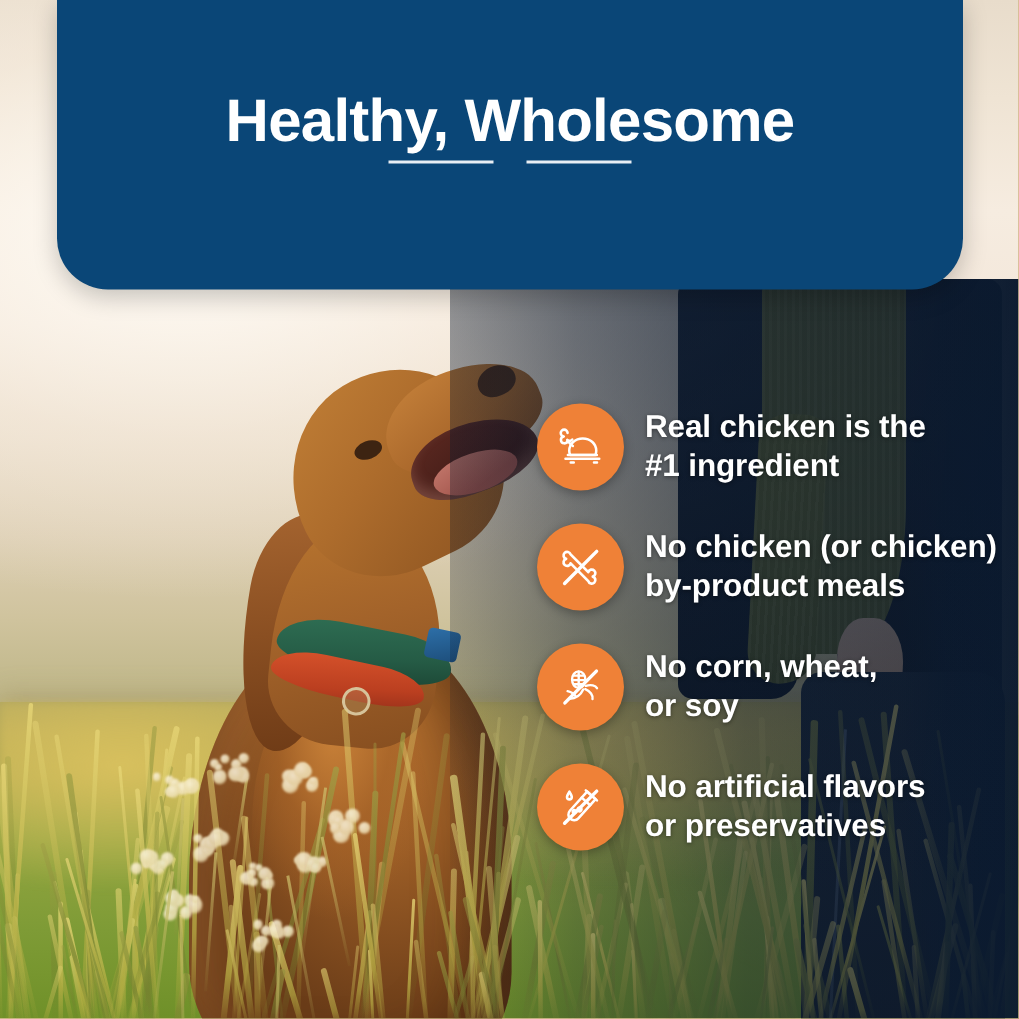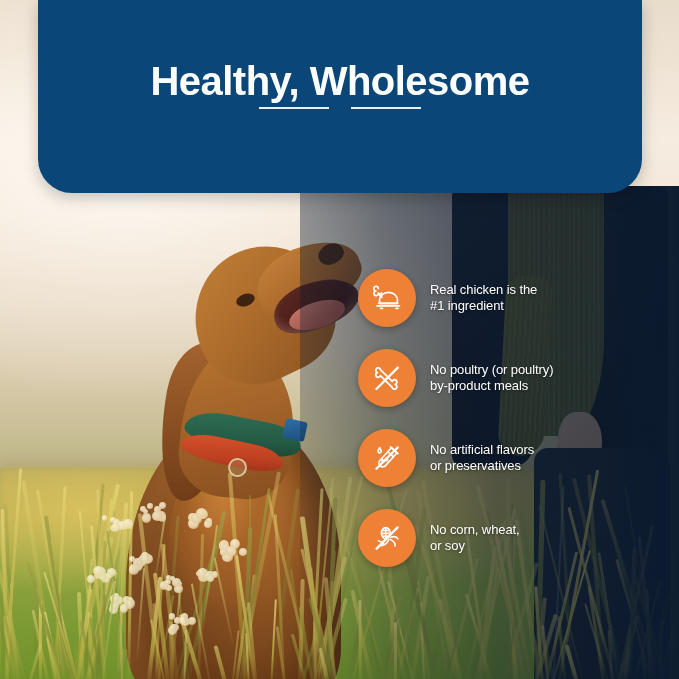--- a/index.html
+++ b/index.html
@@ -361,22 +361,22 @@
     background: #ef8137;
     box-shadow: 0 2px 7px rgba(0,0,0,0.30);
     display: flex;
     align-items: center;
     justify-content: center;
     position: relative;
   }
   .badge svg { display: block; }
   .feature-text {
     color: #ffffff;
-    font-size: 13px;
-    font-weight: normal;
+    font-size: 21px;
+    font-weight: bold;
     line-height: 1.25;
     letter-spacing: -0.1px;
     text-shadow: 0 1px 3px rgba(0,0,0,0.45);
     white-space: pre-line;
   }
 </style>
 </head>
 <body>
 
 <div class="canvas">
@@ -772,49 +772,49 @@
 #1 ingredient</span>
     </div>
 
     <div class="feature">
       <span class="badge">
         <svg width="36" height="36" viewBox="0 0 36 36" fill="none" stroke="#ffffff" stroke-width="1.8" stroke-linecap="round" stroke-linejoin="round">
           <path d="M11.4 9.6a2.4 2.4 0 1 0-3 3 2.4 2.4 0 1 0 3 3l11.8 11.8a2.4 2.4 0 1 0 3-3 2.4 2.4 0 1 0-3-3z"></path>
           <path d="M28.8 7.6L7.4 29" stroke-width="2.3"></path>
         </svg>
       </span>
-      <span class="feature-text">No poultry (or poultry)
+      <span class="feature-text">No chicken (or chicken)
 by-product meals</span>
+    </div>
+
+    <div class="feature">
+      <span class="badge">
+        <svg width="36" height="36" viewBox="0 0 36 36" fill="none" stroke="#ffffff" stroke-width="1.6" stroke-linecap="round" stroke-linejoin="round">
+          <path d="M16.8 7.6c2.6 0 4.4 2.3 4.4 5.4s-1.8 5.6-4.4 5.6-4.4-2.5-4.4-5.6 1.8-5.4 4.4-5.4z"></path>
+          <path d="M16.8 7.8v10.6M13.6 10.4h6.4M13.4 13.4h6.8M13.8 16.2h6"></path>
+          <path d="M21.6 17.2c3.4-1 6.4-.2 7.4 1.6M21.2 19.4c3.4 1.4 5.2 4.2 4.8 6.6"></path>
+          <path d="M19.8 19.6c-1.6 3.6-5 6-9.2 6.2M9.4 20.8c2.6.6 4.6 2 5.6 3.8"></path>
+          <path d="M28.6 7.4L7.6 28.6" stroke-width="2.3"></path>
+        </svg>
+      </span>
+      <span class="feature-text">No corn, wheat,
+or soy</span>
     </div>
 
     <div class="feature">
       <span class="badge">
         <svg width="36" height="36" viewBox="0 0 36 36" fill="none" stroke="#ffffff" stroke-width="1.7" stroke-linecap="round" stroke-linejoin="round">
           <g transform="rotate(42 18 18)">
             <path d="M14.4 7.4h7.6v17.2a3.8 3.8 0 0 1-7.6 0z"></path>
             <path d="M13.2 7.4h10M14.4 12.8h7.6"></path>
             <circle cx="18.6" cy="19.6" r="1.2"></circle>
             <circle cx="17" cy="23" r="1"></circle>
           </g>
           <path d="M10.6 7.8c1 1.6 1.6 2.7 1.6 3.5a1.6 1.6 0 1 1-3.2 0c0-.8.6-1.9 1.6-3.5z"></path>
           <path d="M28.8 7.4L7.4 28.8" stroke-width="2.3"></path>
         </svg>
       </span>
       <span class="feature-text">No artificial flavors
 or preservatives</span>
     </div>
 
-    <div class="feature">
-      <span class="badge">
-        <svg width="36" height="36" viewBox="0 0 36 36" fill="none" stroke="#ffffff" stroke-width="1.6" stroke-linecap="round" stroke-linejoin="round">
-          <path d="M16.8 7.6c2.6 0 4.4 2.3 4.4 5.4s-1.8 5.6-4.4 5.6-4.4-2.5-4.4-5.6 1.8-5.4 4.4-5.4z"></path>
-          <path d="M16.8 7.8v10.6M13.6 10.4h6.4M13.4 13.4h6.8M13.8 16.2h6"></path>
-          <path d="M21.6 17.2c3.4-1 6.4-.2 7.4 1.6M21.2 19.4c3.4 1.4 5.2 4.2 4.8 6.6"></path>
-          <path d="M19.8 19.6c-1.6 3.6-5 6-9.2 6.2M9.4 20.8c2.6.6 4.6 2 5.6 3.8"></path>
-          <path d="M28.6 7.4L7.6 28.6" stroke-width="2.3"></path>
-        </svg>
-      </span>
-      <span class="feature-text">No corn, wheat,
-or soy</span>
-    </div>
-
   </div>
 </div>
 
 </body></html>

